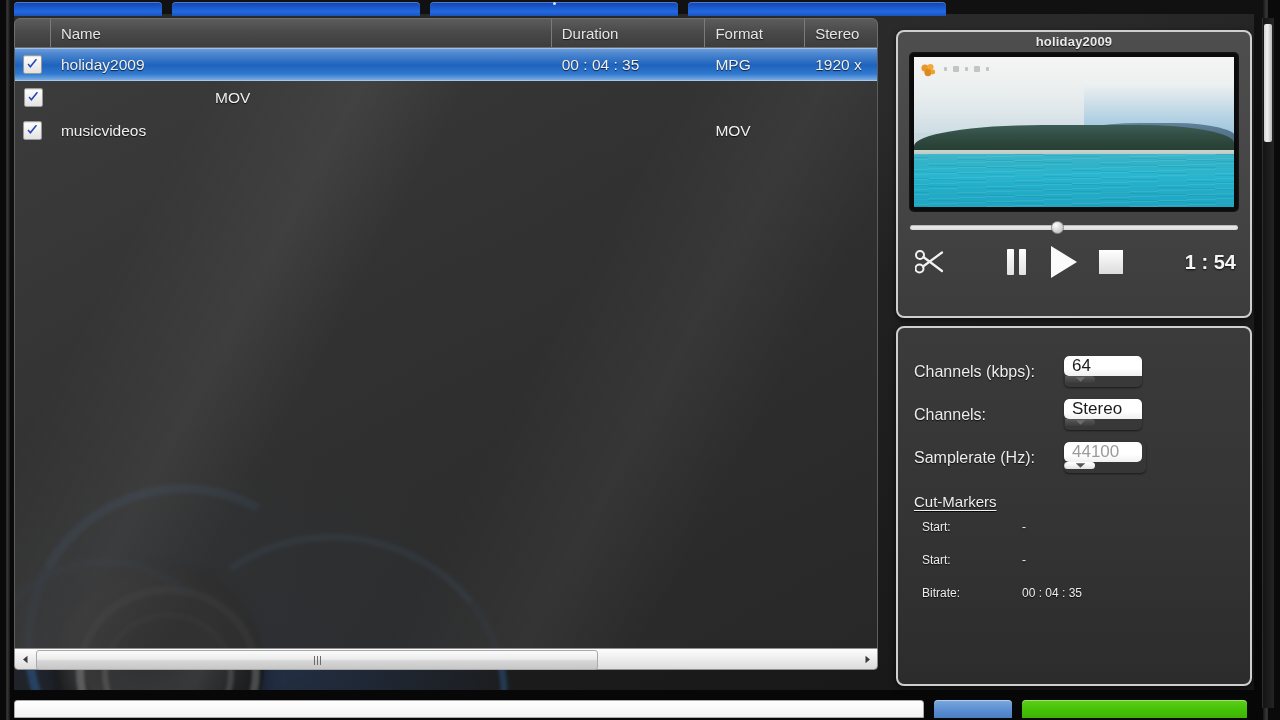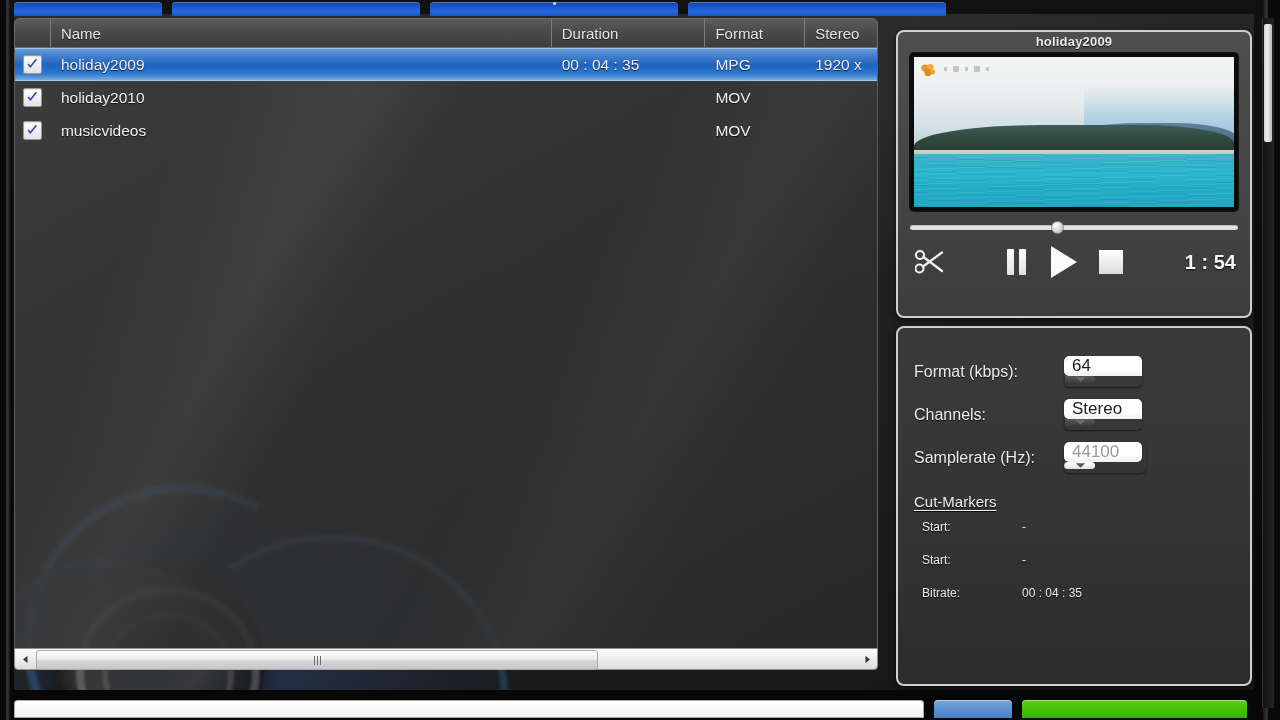--- a/index.html
+++ b/index.html
@@ -542,21 +542,20 @@
       </div>
 
       <div class="row">
         <div class="cell sel">
           <span class="cbox">
             <svg width="15" height="15" viewBox="0 0 15 15">
                 <path d="M2.5 7.6 L5.4 11 L12.2 2.6 L10.6 2.0 L5.3 8.6 L3.6 6.6 Z" fill="#2c46b0"></path>
               </svg>
           </span>
         </div>
-        <div class="cell name">holiday2010</div>
         <div class="cell dur"></div>
         <div class="cell fmt">MOV</div>
         <div class="cell res"></div>
       </div>
 
       <div class="row">
         <div class="cell sel">
           <span class="cbox">
             <svg width="15" height="15" viewBox="0 0 15 15">
                 <path d="M2.5 7.6 L5.4 11 L12.2 2.6 L10.6 2.0 L5.3 8.6 L3.6 6.6 Z" fill="#2c46b0"></path>
@@ -645,21 +644,21 @@
         <div class="btn-play"></div>
         <div class="btn-stop"></div>
       </div>
       <div class="time-txt">1 : 54</div>
     </div>
   </div>
 
   <div class="settings-panel">
 
     <div class="field-row">
-      <div class="field-label">Format (kbps):</div>
+      <div class="field-label">Channels (kbps):</div>
       <div class="combo">
         <div class="val">64</div>
         <div class="arrow dark">
           <svg width="11" height="7" viewBox="0 0 11 7">
               <path d="M0.8 1.2 L5.5 5.8 L10.2 1.2 Z" fill="#6e6e6e"></path>
             </svg>
         </div>
       </div>
     </div>
 

